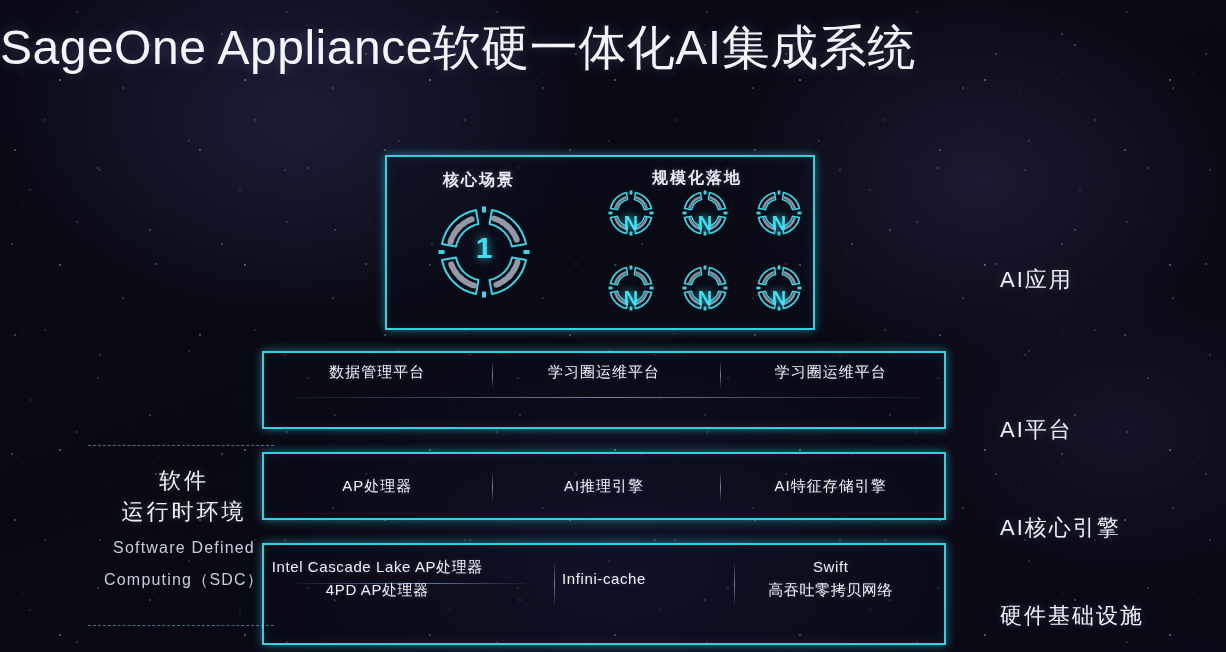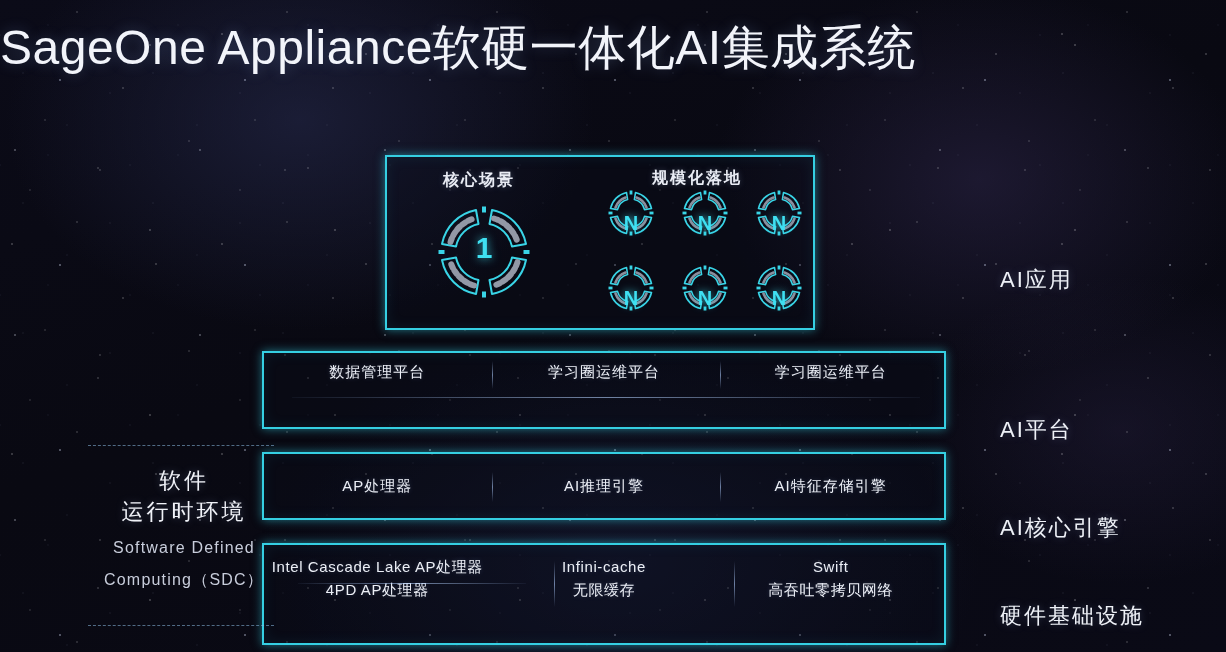--- a/index.html
+++ b/index.html
@@ -369,21 +369,20 @@
   </div>
 
   <div id="box-hardware" class="layer-box">
     <div id="hardware-row" class="row">
       <div class="cell-stack">
         <div class="l1">Intel Cascade Lake AP处理器</div>
         <div class="l2">4PD AP处理器</div>
       </div>
       <div class="cell-stack">
         <div class="l1">Infini-cache</div>
-        <div class="l2">无限缓存</div>
       </div>
       <div class="cell-stack">
         <div class="l1">Swift</div>
         <div class="l2">高吞吐零拷贝网络</div>
       </div>
     </div>
     <div id="hardware-hsep" class="hsep"></div>
     <div class="vsep hardware-vsep" style="left:290px;"></div>
     <div class="vsep hardware-vsep" style="left:470px;"></div>
   </div>

